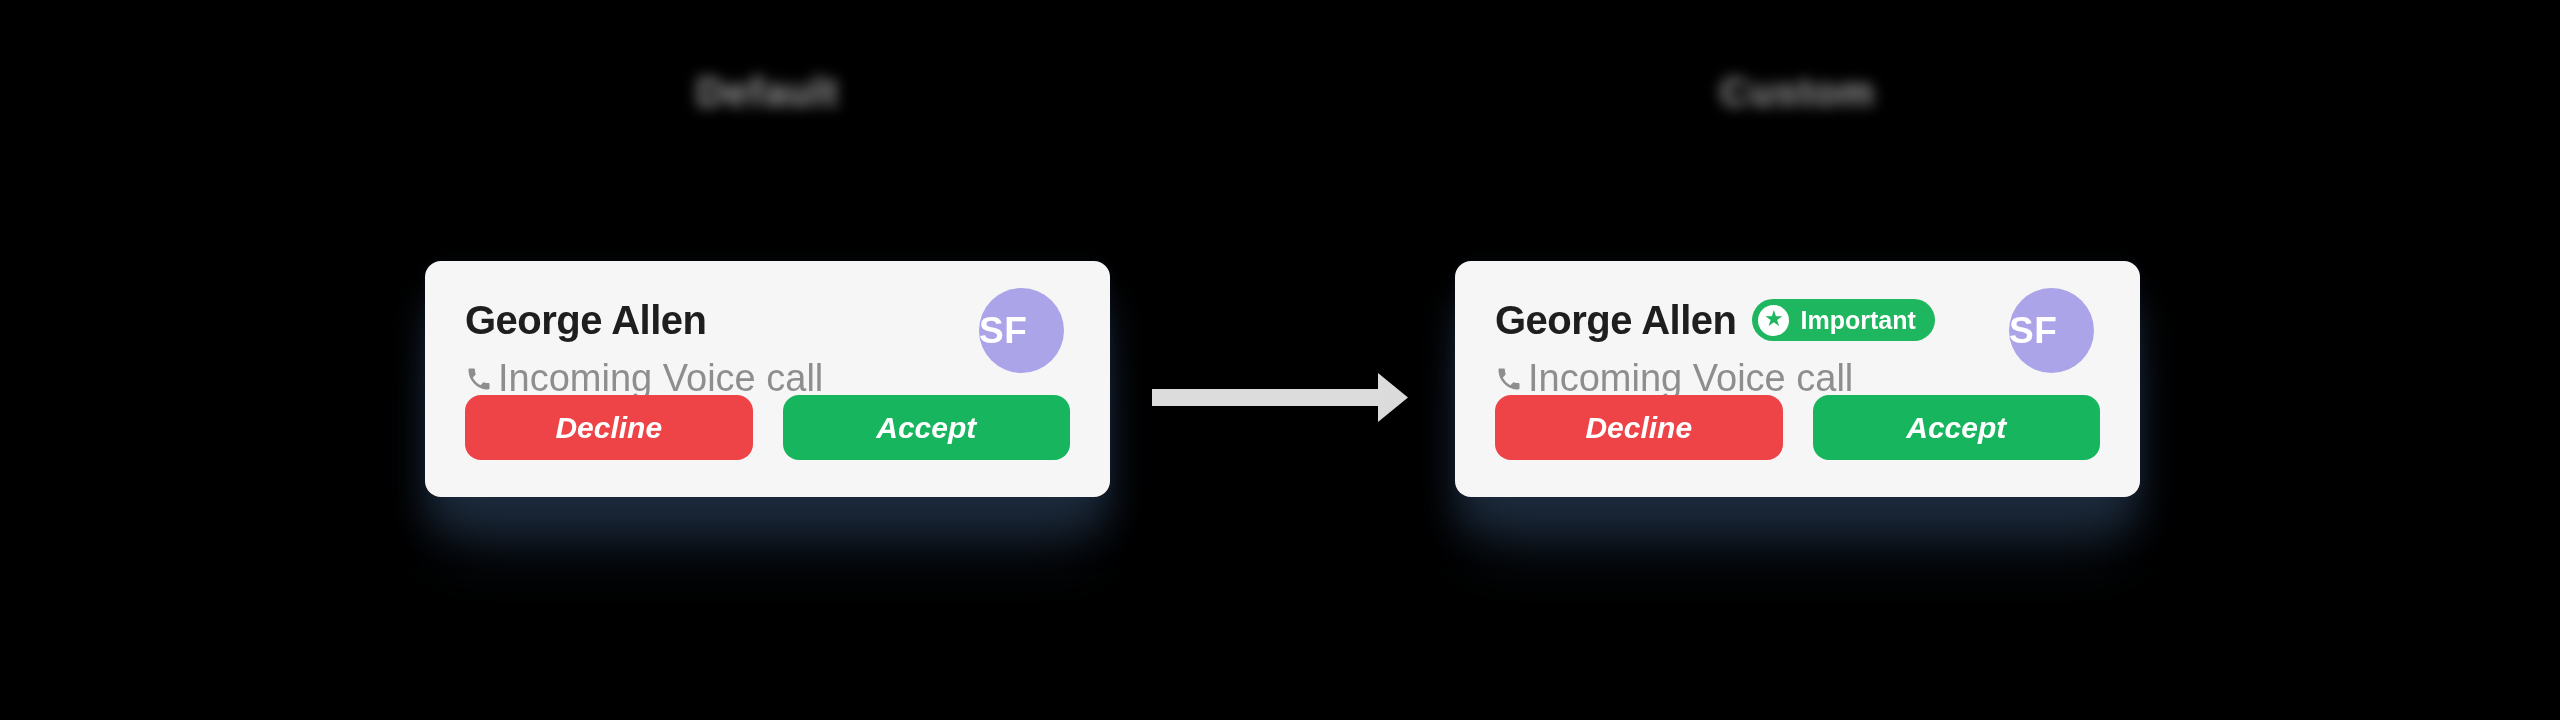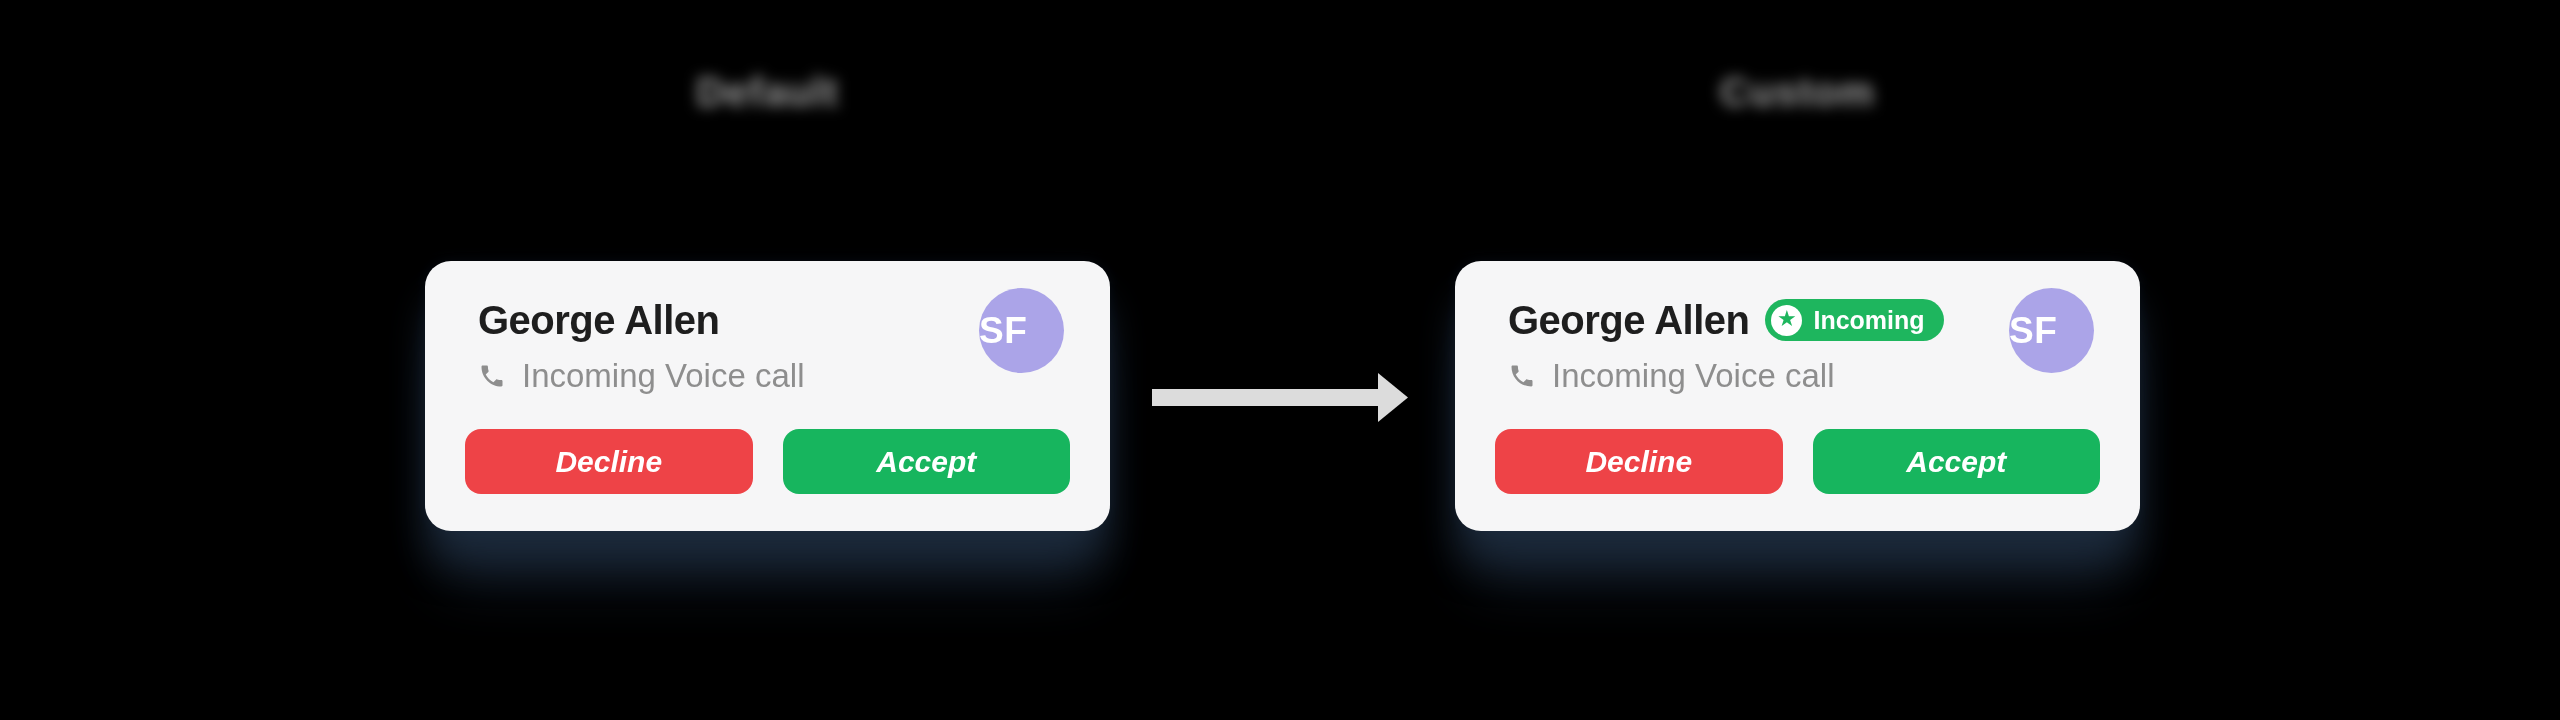--- a/index.html
+++ b/index.html
@@ -14,23 +14,23 @@
   .section-label {
     position: absolute; top: 70px; width: 685px; text-align: center;
     font-size: 40px; font-weight: 700; color: var(--label, #9c9c9c);
     filter: blur(7px); letter-spacing: 1px; user-select: none;
   }
   .section-label.left  { left: 425px; }
   .section-label.right { left: 1455px; }
 
   
   .card {
-    position: absolute; top: 261px; width: 685px; height: 270px;
-    background: var(--card-bg, #f6f6f7); border-radius: 26px;
-    padding: 36px 53px;
+    position: absolute; top: 261px; width: 685px; height: 236px;
+    background: var(--card-bg, #f6f6f7); border-radius: 16px;
+    padding: 36px 40px;
     box-shadow: 0 34px 42px -6px rgba(30, 44, 62, 0.95),
                 0 68px 60px -18px rgba(24, 36, 52, 0.75),
                 0 0 16px rgba(10, 14, 22, 0.9);
   }
   .card.before { left: 425px; }
   .card.after  { left: 1455px; }
 
   .title-row { display: flex; align-items: center; gap: 16px; }
   .title {
     font-size: 40px; font-weight: 700; color: var(--title, #1e1e1e);
@@ -46,22 +46,22 @@
   .badge-circle {
     width: 31px; height: 31px; border-radius: 50%; background: #fff;
     display: flex; align-items: center; justify-content: center;
   }
   .badge-circle .star {
     color: var(--badge-green, #1eb65e); font-size: 22px; line-height: 1;
     transform: translateY(-1px);
   }
 
   .status-row {
-    margin-top: 13px; display: flex; align-items: center; gap: 16px;
-    color: var(--muted, #8e8e8e); font-size: 33px; line-height: 1.2;
+    margin-top: 13px; display: flex; align-items: center; gap: 5px;
+    color: var(--muted, #8e8e8e); font-size: 38px; line-height: 1.2;
   }
   .phone-icon { width: 28px; height: 28px; flex: 0 0 auto; }
 
   .avatar {
     position: absolute; top: 27px; right: 46px; width: 85px; height: 85px;
     border-radius: 50%; background: var(--purple, #aba4e8);
     display: flex; align-items: center; justify-content: flex-start;
     color: #fff; font-size: 37px; font-weight: 700; letter-spacing: 0.5px;
   }
 
@@ -119,21 +119,21 @@
     <div class="head"></div>
   </div>
 
   <div class="card after">
     <div class="title-row">
       <span class="title">George Allen</span>
       <span class="badge">
         <span class="badge-circle">
           <span class="star">★</span>
         </span>
-        <span>Incoming</span>
+        <span>Important</span>
       </span>
     </div>
     <div class="status-row">
       <svg class="phone-icon" viewBox="0 0 24 24" fill="#8E8E8E" aria-hidden="true">
         <path d="M6.62 10.79c1.44 2.83 3.76 5.14 6.59 6.59l2.2-2.2c.27-.27.67-.36 1.02-.24 1.12.37 2.33.57 3.57.57.55 0 1 .45 1 1V20c0 .55-.45 1-1 1-9.39 0-17-7.61-17-17 0-.55.45-1 1-1h3.5c.55 0 1 .45 1 1 0 1.25.2 2.45.57 3.57.11.35.03.74-.25 1.02l-2.2 2.2z"></path>
       </svg>
       <span>Incoming Voice call</span>
     </div>
     <div class="avatar">
       <span>SF</span>

